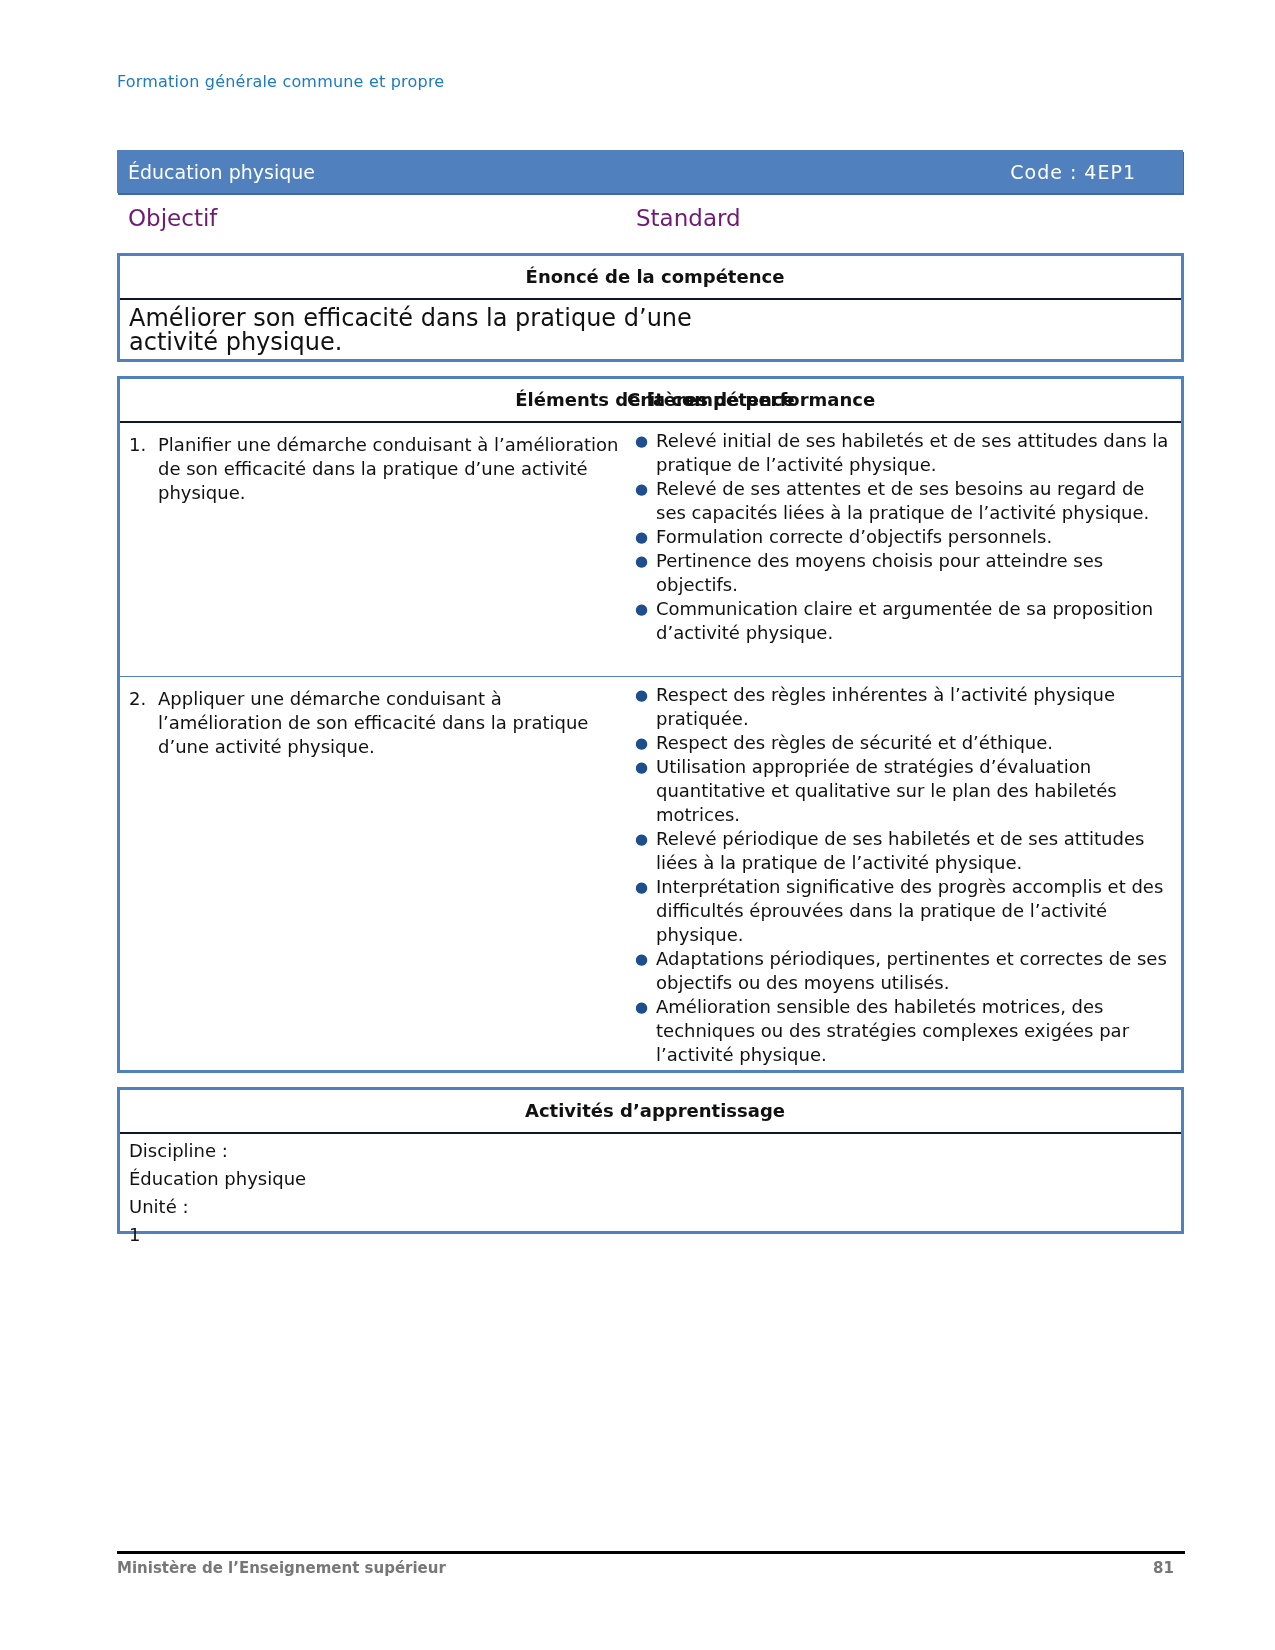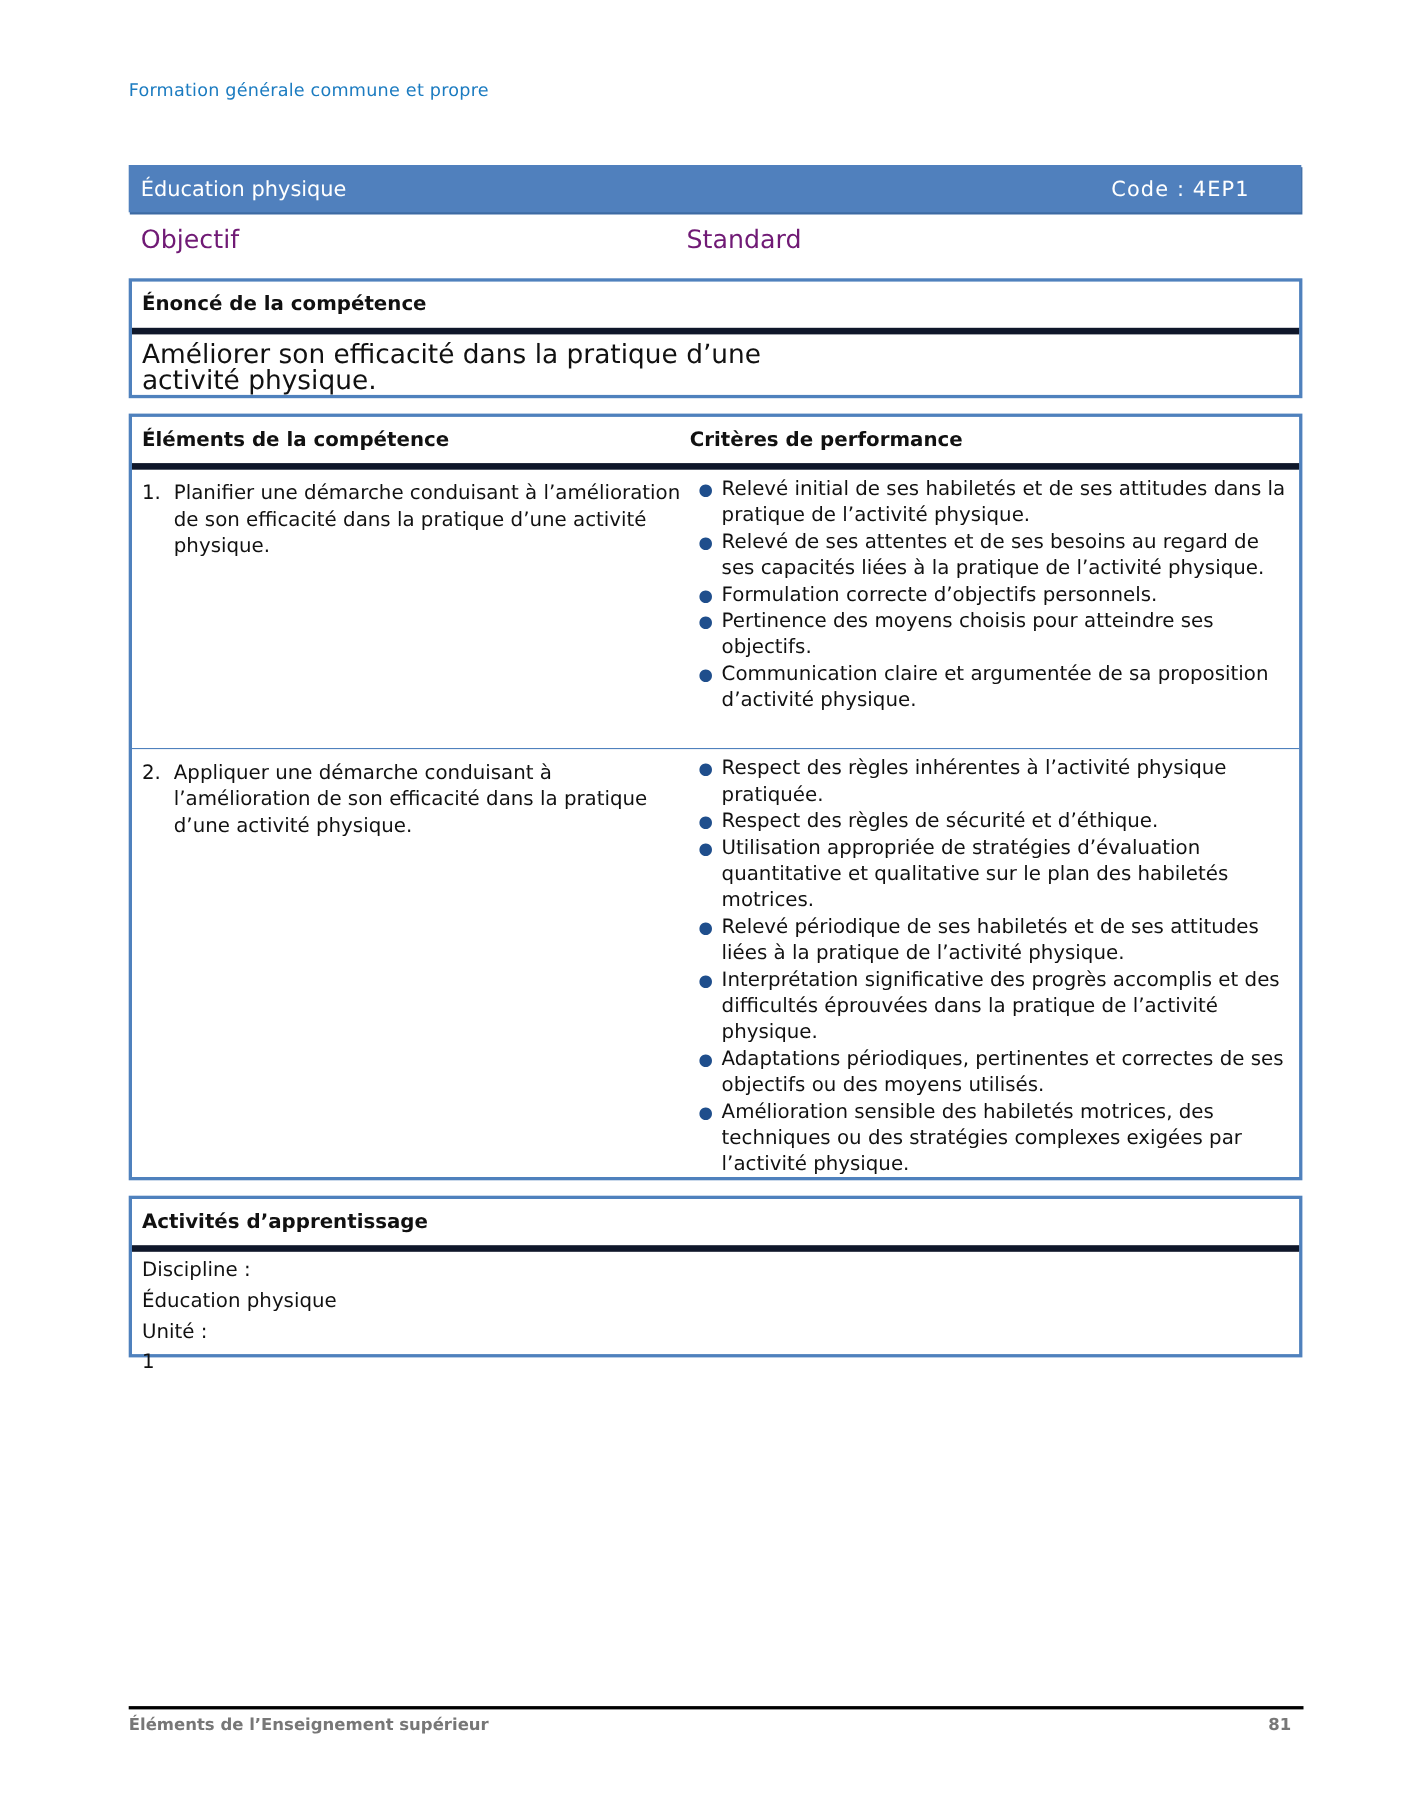--- a/index.html
+++ b/index.html
@@ -23,21 +23,21 @@
       position: absolute; left: 128px; top: 205px; width: 1050px; height: 36px;
       color: #701a75; font-weight: normal; font-size: 23px;
     }
     .section-heads .h { position: absolute; top: 0; }
     .box {
       position: absolute; left: 117px; width: 1067px; box-sizing: border-box;
       border: 3px solid #4f81bd;
     }
     .box .head {
       font-weight: bold; font-size: 18px; padding: 10px 0 8px 9px;
-      border-bottom: 6px solid #0f172a; height: 24px; position: relative;
+      border-bottom: 2px solid #0f172a; height: 24px; position: relative; text-align: center;
     }
     .box .body-text { font-size: 24px; line-height: 24px; padding: 6px 9px 4px 9px; }
     #box-enonce { top: 253px; height: 109px; }
     #box-elements { top: 376px; height: 697px; }
     #box-activites { top: 1087px; height: 147px; }
     .col-right-head { position: absolute; left: 507px; top: 10px; }
     .row { position: relative; display: flex; border-bottom: 1px solid #4f81bd; }
     .row:last-child { border-bottom: none; }
     .row .left { width: 498px; padding: 10px 0 0 9px; font-size: 18px; line-height: 24px; display: flex; }
     .row .left .num { width: 29px; flex: none; }
@@ -64,21 +64,21 @@
 
 <div class="running-head">Formation générale commune et propre</div>
 
 <div class="course-bar">
   <span>Éducation physique</span>
   <span class="code">Code : 4EP1</span>
 </div>
 
 <div class="section-heads">
   <span class="h" style="left:0">Objectif</span>
-  <span class="h" style="left:496px">Standard</span>
+  <span class="h" style="left:508px">Standard</span>
 </div>
 
 <div class="box" id="box-enonce">
   <div class="head">Énoncé de la compétence</div>
   <div class="body-text">
     <div>Améliorer son efficacité dans la pratique d’une</div>
     <div>activité physique.</div>
   </div>
 </div>
 
@@ -163,14 +163,14 @@
       <span>Éducation physique</span>
     </div>
     <div class="kv">
       <span class="k">Unité :</span>
       <span>1</span>
     </div>
   </div>
 </div>
 
 <div class="footer-rule"></div>
-<div class="footer-left">Éléments de l’Enseignement supérieur</div>
+<div class="footer-left">Ministère de l’Enseignement supérieur</div>
 <div class="footer-right">81</div>
 
 </body></html>

